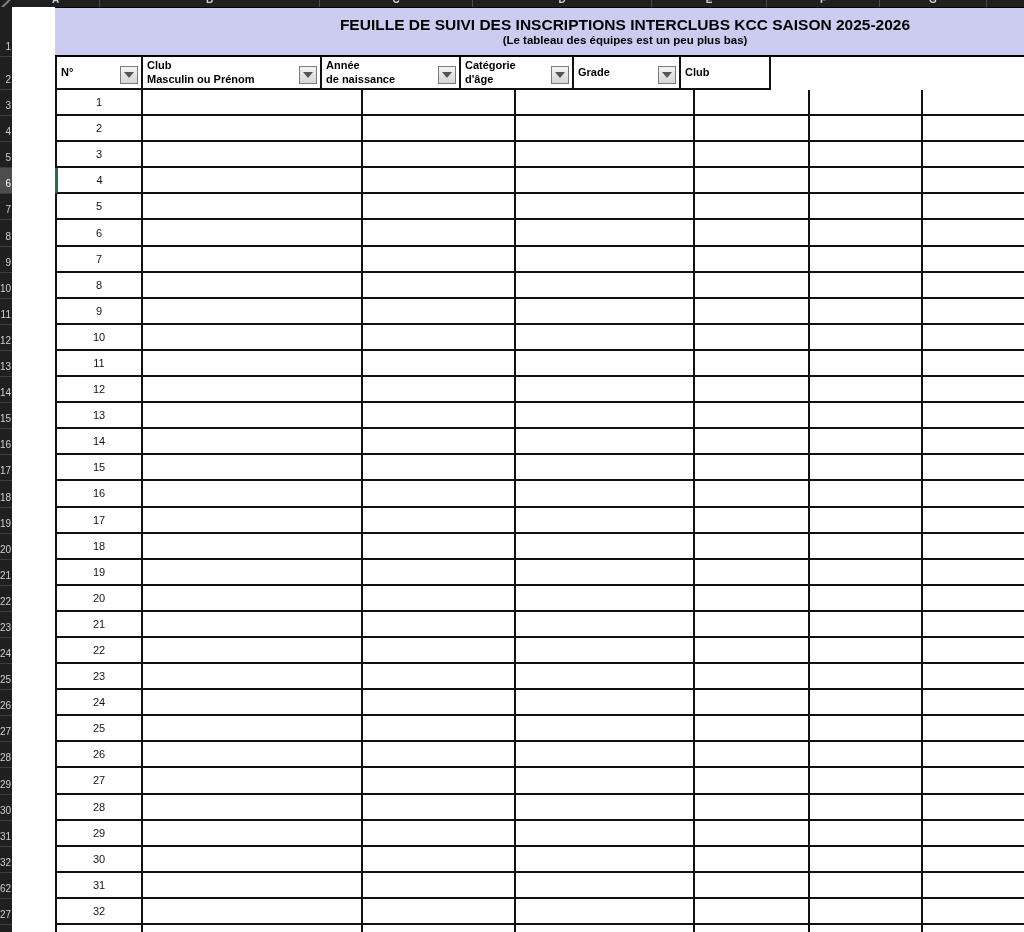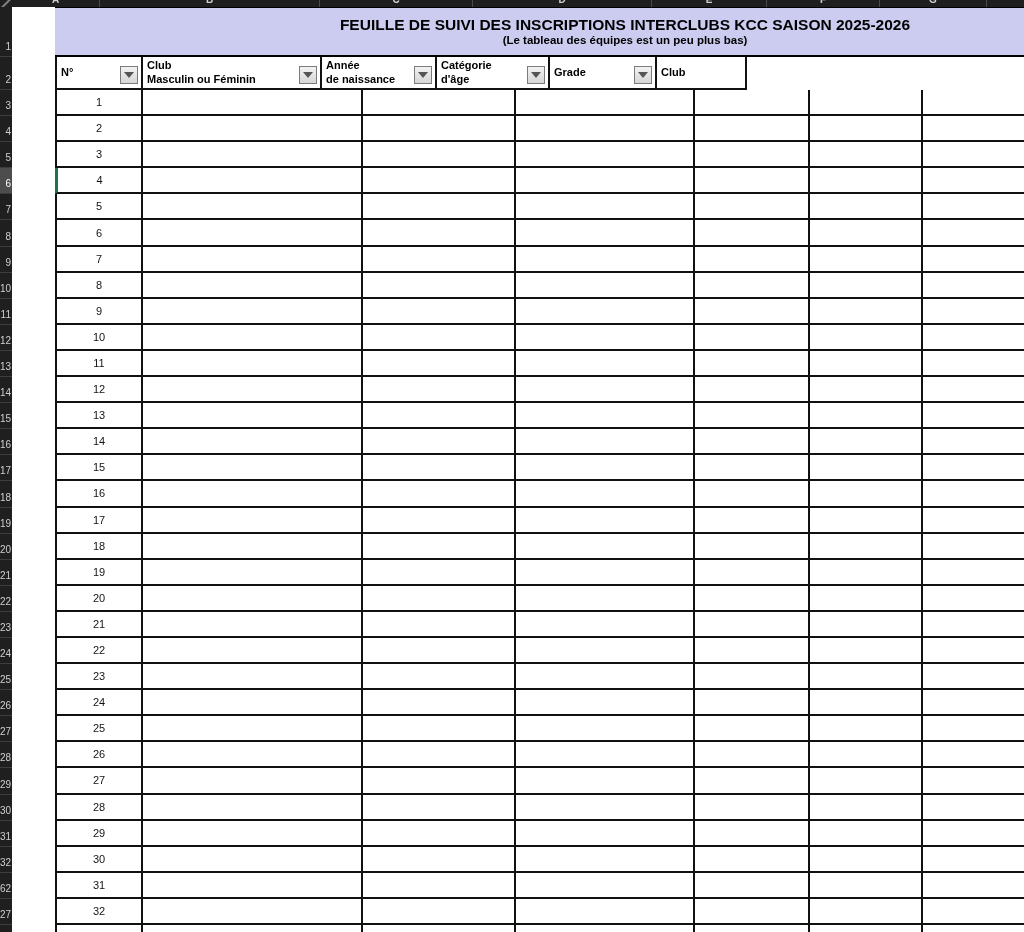--- a/index.html
+++ b/index.html
@@ -165,26 +165,26 @@
     <div id="grid">
         <div class="header-row">
           <div class="header-cell first" style="width: 88px;">
             <div>N°</div>
             <div class="filter-btn">
               <div class="filter-arrow"></div>
             </div>
           </div>
           <div class="header-cell" style="width: 179px;">
             <div>Club</div>
-            <div>Masculin ou Féminin</div>
+            <div>Masculin ou Prénom</div>
             <div class="filter-btn">
               <div class="filter-arrow"></div>
             </div>
           </div>
-          <div class="header-cell" style="width: 115px;">
+          <div class="header-cell" style="width: 139px;">
             <div>Année</div>
             <div>de naissance</div>
             <div class="filter-btn">
               <div class="filter-arrow"></div>
             </div>
           </div>
           <div class="header-cell" style="width: 113px;">
             <div>Catégorie</div>
             <div>d'âge</div>
             <div class="filter-btn">

